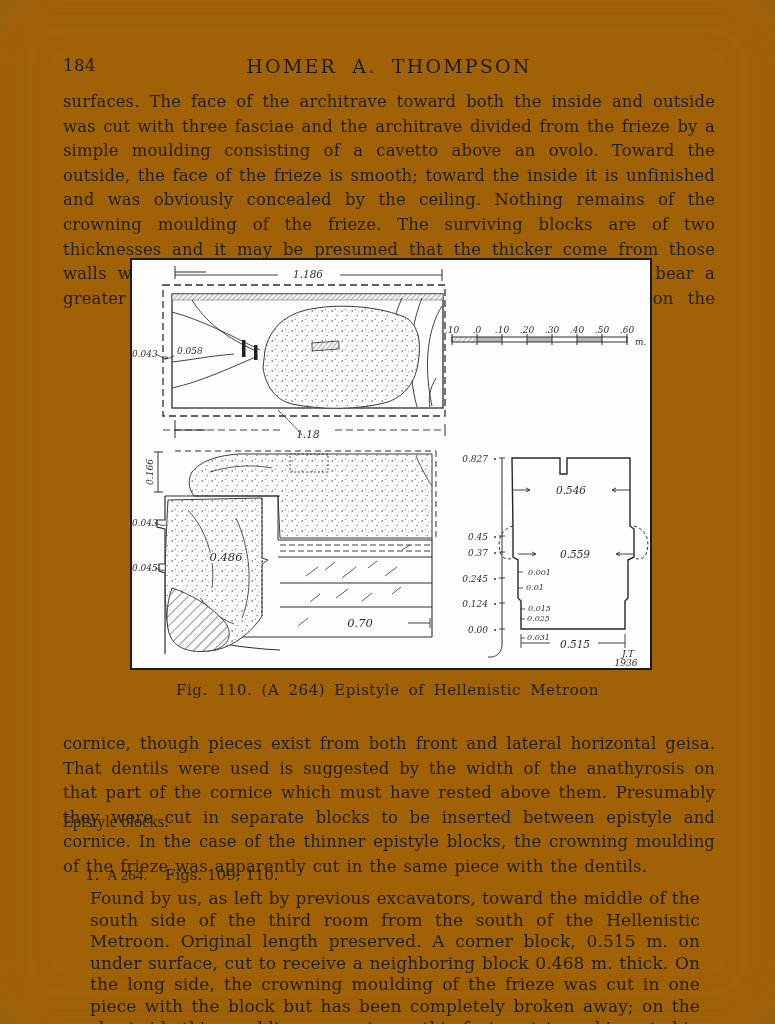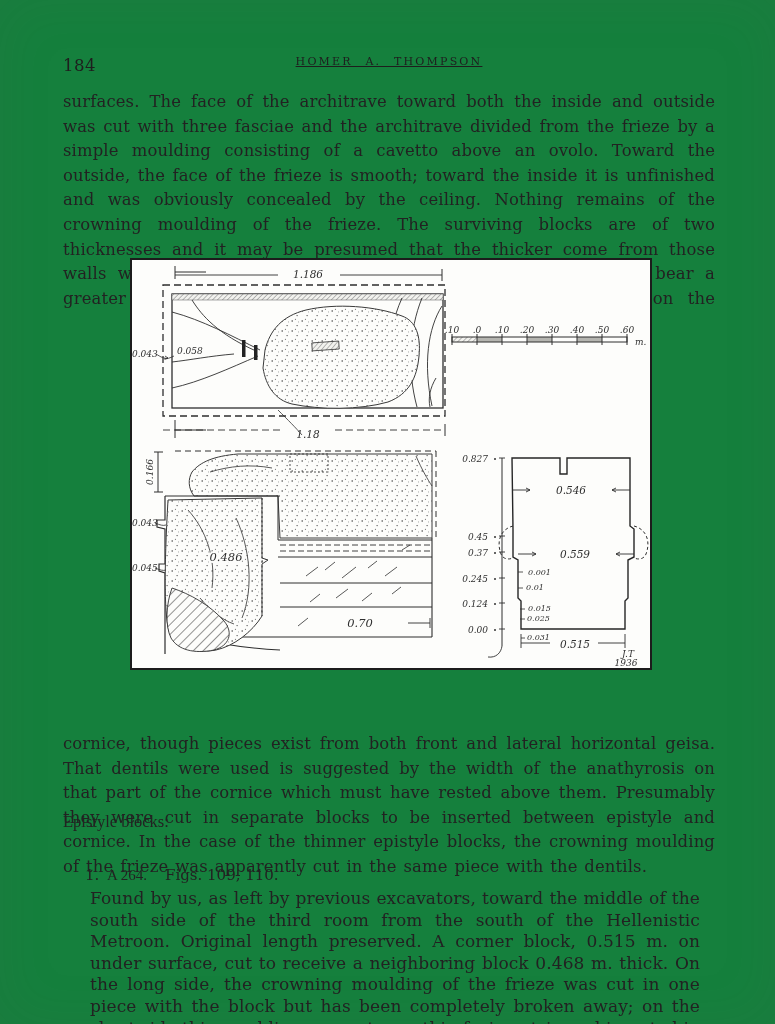--- a/index.html
+++ b/index.html
@@ -1,26 +1,26 @@
 <!DOCTYPE html>
 <html><head>
 <meta charset="utf-8">
 <style>
   * { margin:0; padding:0; box-sizing:border-box; }
   html,body { background:#e9e9e7; }
   .page {
     position:relative; width:775px; height:1024px; margin:0 auto;
-    background:#15803d; color:#1e1e1e;
+    background:#a16207; color:#1e1e1e;
     font-family:"DejaVu Serif", serif;
     box-shadow: inset 0 0 55px rgba(90,90,85,0.10);
     overflow:hidden;
   }
   .runhead { position:absolute; top:55px; left:63px; width:652px; height:24px; }
   .pageno  { position:absolute; left:0; top:1px; font-size:16.5px; letter-spacing:.5px; }
-  .title   { text-align:center; font-size:11px; letter-spacing:2.2px; word-spacing:7px;text-decoration:underline; }
+  .title   { text-align:center; font-size:19px; letter-spacing:2.2px; word-spacing:7px; }
   .para {
     position:absolute; font-size:16.4px; line-height:24.6px;
     text-align:justify; letter-spacing:.15px; word-spacing:1.5px; color:#222;
   }
   #p1 { top:90px;  left:63px; width:652px; text-align-last:justify; }
   #p2 { top:720px; left:63px; width:652px;margin-top:12px; }
   .figwrap { position:absolute; top:258px; left:130px; width:422px; height:412px; }
   .figcap {
     position:absolute; top:681px; left:0; width:775px; text-align:center;
     font-size:15px; letter-spacing:.5px; word-spacing:4px; color:#222;
@@ -199,20 +199,21 @@
 
         <path class="ln" d="M391,376 V390 M495,376 V390 M391,385 H420 M468,385 H495" stroke-width=".9"></path>
         <text class="hw s10" x="445" y="390" text-anchor="middle">0.515</text>
 
         <text class="hw s9" x="498" y="399" text-anchor="middle">J.T</text>
         <text class="hw s9" x="496" y="408" text-anchor="middle">1936</text>
       </g>
     </svg>
   </div>
 
+  <div class="figcap">Fig. 110.  (A 264)  Epistyle of Hellenistic Metroon</div>
 
   <p class="para" id="p2">cornice, though pieces exist from both front and lateral horizontal geisa.  That dentils were used is suggested by the width of the anathyrosis on that part of the cornice which must have rested above them.  Presumably they were cut in separate blocks to be inserted between epistyle and cornice.  In the case of the thinner epistyle blocks, the crowning moulding of the frieze was apparently cut in the same piece with the dentils.</p>
 
   <div class="sechead">Epistyle blocks:</div>
 
   <div class="itemhead">
     <span class="no">1.</span><span class="label">A 264.</span><span>Figs. 109, 110.</span>
   </div>
 
   <p class="itembody">Found by us, as left by previous excavators, toward the middle of the south side of the third room from the south of the Hellenistic Metroon.  Original length preserved.  A corner block, 0.515 m. on under surface, cut to receive a neighboring block 0.468 m. thick.  On the long side, the crowning moulding of the frieze was cut in one piece with the block but has been completely broken away; on the short side this moulding was cut on a thin facing strip and inserted in a rabbet.  On the neigh-</p>

